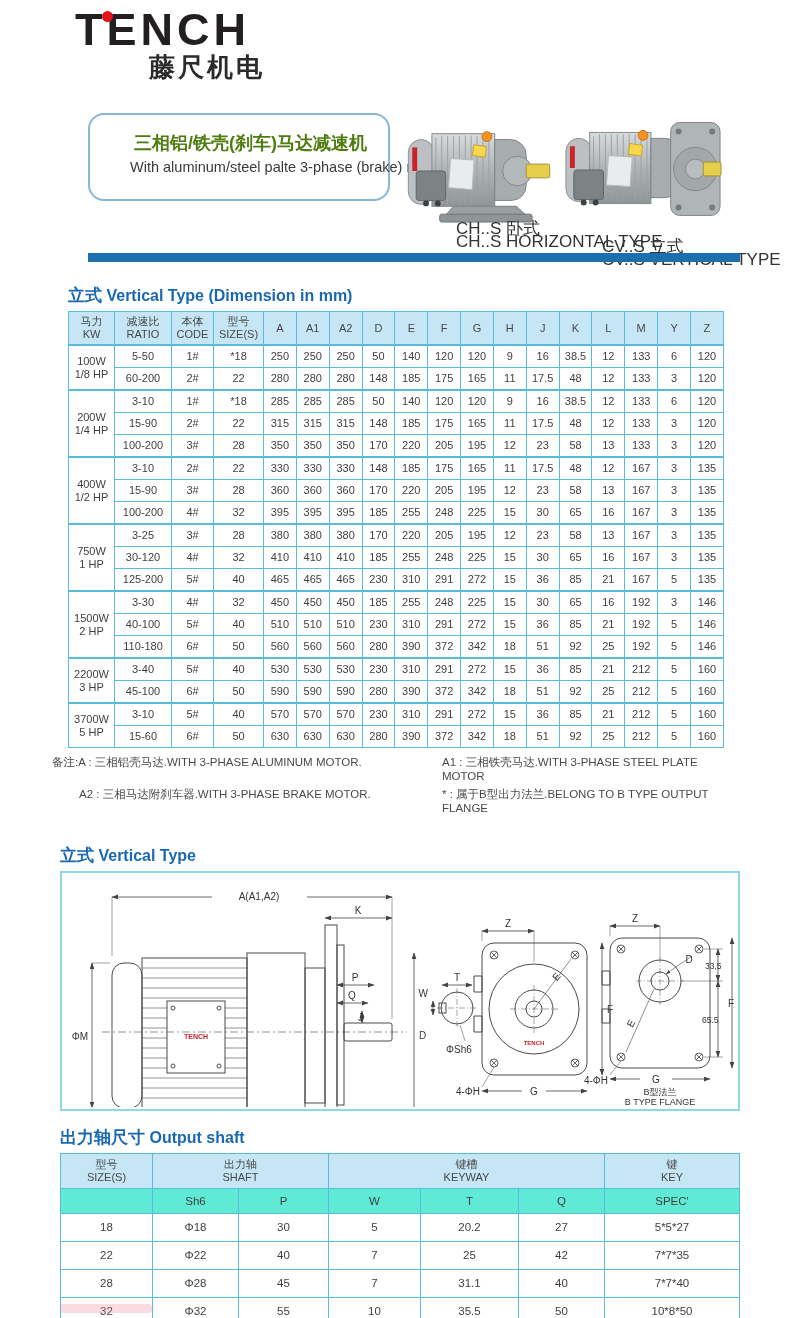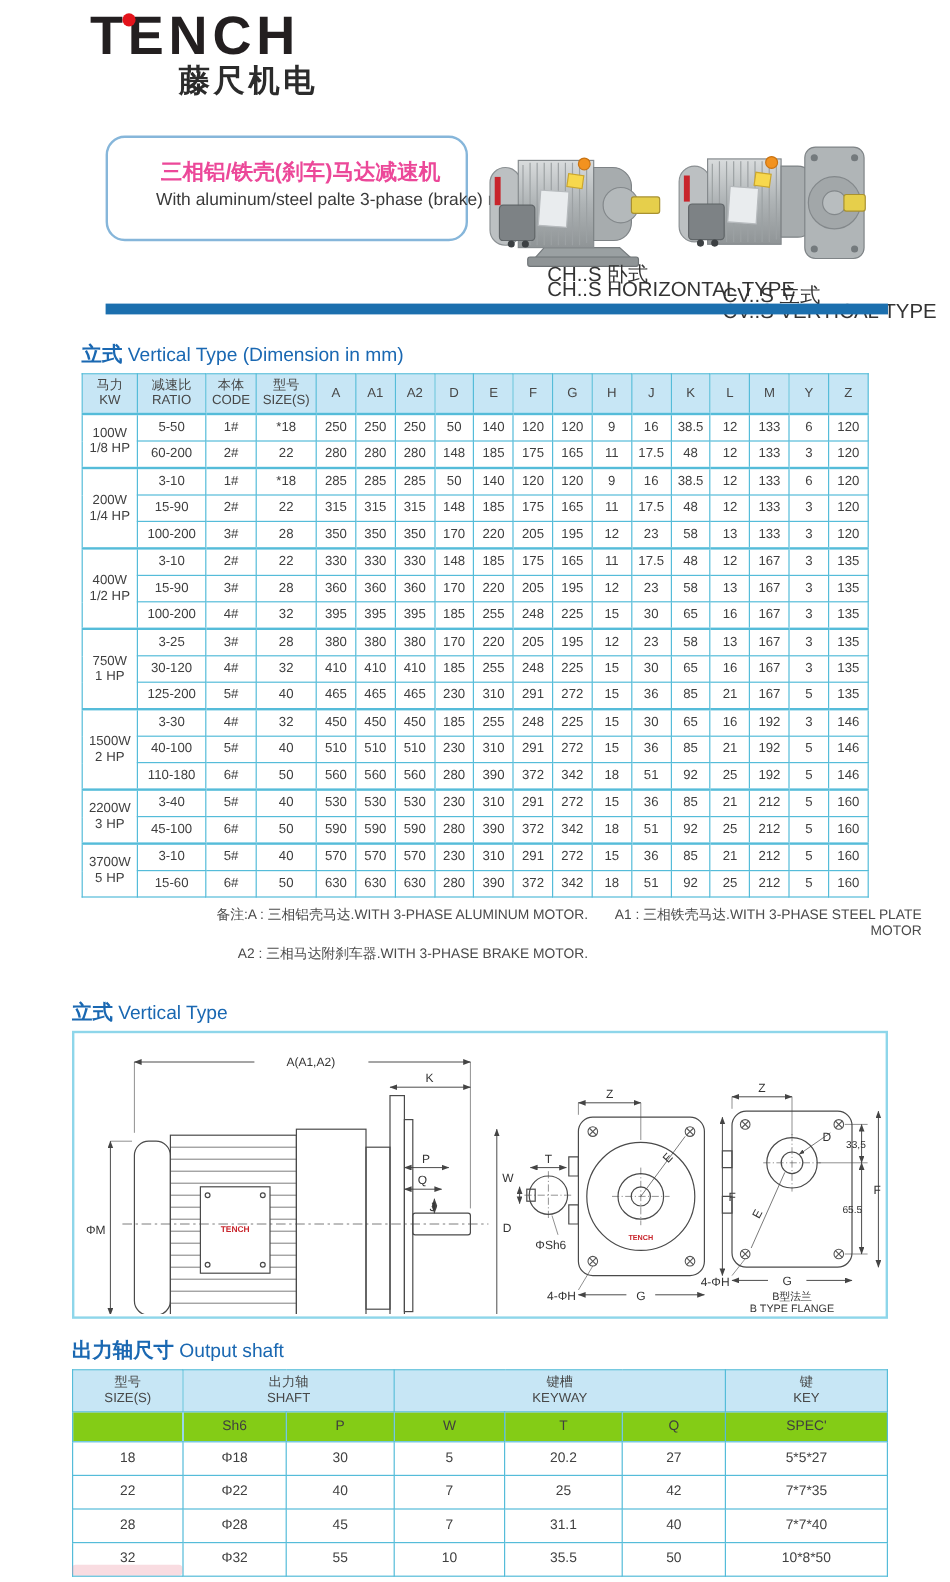--- a/index.html
+++ b/index.html
@@ -8,53 +8,53 @@
 
   
   .brand{position:absolute;left:75px;top:8px;}
   .logo-text{font-size:45px;font-weight:900;letter-spacing:4px;color:#231f20;line-height:44px;}
   .logo-dot{position:absolute;left:27px;top:3px;width:11px;height:11px;border-radius:50%;background:#e3131b;}
   .logo-sub{margin-left:74px;font-size:26px;font-weight:bold;letter-spacing:3px;color:#2b2b2b;line-height:30px;}
 
   
   .hero-box{position:absolute;left:88px;top:113px;width:298px;height:84px;
             border:2px solid #86b6da;border-radius:16px;}
-  .hero-cn{margin:16px 0 4px 44px;font-size:18px;font-weight:bold;color:#ec4899;white-space:nowrap;}
+  .hero-cn{margin:16px 0 4px 44px;font-size:18px;font-weight:bold;color:#4d7c0f;white-space:nowrap;}
   .hero-en{margin-left:40px;font-size:14.5px;color:#3a3a3a;white-space:nowrap;}
   .motor{position:absolute;}
   .motor-cap{position:absolute;font-size:17px;color:#333;line-height:13px;}
   .bluebar{position:absolute;left:88px;top:253px;width:652px;height:9px;background:#1b6fae;}
 
   
   .content{position:absolute;left:0;top:284px;width:792px;}
   .sec-title{margin:0 0 4px 68px;font-size:16px;color:#1a68b2;}
   .sec-title .cn{font-size:17px;font-weight:bold;}
-  .sec-title .en{font-weight:normal;}
+  .sec-title .en{font-weight:bold;}
 
   table.spec{border-collapse:collapse;table-layout:fixed;padding-left:32px;}
   table.spec th,table.spec td{border:1px solid #55bcd9;text-align:center;vertical-align:middle;
       font-size:11px;color:#3f3f3f;padding:1px 0;line-height:13px;overflow:hidden;}
   #dim-table{width:656px;margin-left:68px;}
   #dim-table thead th{background:#c7e6f5;font-weight:normal;color:#474747;padding:3px 0;}
   #dim-table tbody td{height:19px;}
   #dim-table tr.grp td{border-top-width:2px;}
   #dim-table td.pw{line-height:13px;}
 
-  .notes{margin:7px 0 0 100px;width:668px;font-size:11.5px;color:#4a4a4a;text-align:right;}
+  .notes{margin:7px 0 0 52px;width:668px;font-size:11.5px;color:#4a4a4a;}
   .notes .nrow{display:grid;grid-template-columns:390px 1fr;margin-bottom:5px;}
   .notes .nrow .r2l{padding-left:27px;}
 
   .diag-title{margin-top:30px;margin-left:60px;}
   .diag-box{margin:4px 0 0 60px;width:676px;height:236px;border:2px solid #8ed6ea;background:#fff;}
   .diag-box svg{display:block;}
 
   .shaft-title{margin-top:15px;margin-left:60px;}
   #shaft-table{width:680px;margin-left:60px;}
   #shaft-table thead th{background:#c7e6f5;font-weight:normal;color:#474747;padding:4px 0;}
-  #shaft-table tr.subhead td{height:22px;background:#84cc16;}
+  #shaft-table tr.subhead td{height:22px;background:#5eead4;}
   #shaft-table tbody td{height:25px;font-size:11.5px;}
   .artifact{position:absolute;left:60px;top:1304px;width:92px;height:9px;border-radius:3px;
             background:rgba(233,128,148,0.28);}
 
   text{font-family:"Liberation Sans","DejaVu Sans",sans-serif;}
 </style>
 </head>
 <body>
 
 <div class="page">
@@ -552,20 +552,21 @@
         </tbody>
     </table>
 
     <div class="notes">
       <div class="nrow">
         <span>备注:A : 三相铝壳马达.WITH 3-PHASE ALUMINUM MOTOR.</span>
         <span>A1 : 三相铁壳马达.WITH 3-PHASE STEEL PLATE MOTOR</span>
       </div>
       <div class="nrow">
         <span class="r2l">A2 : 三相马达附刹车器.WITH 3-PHASE BRAKE MOTOR.</span>
+        <span>* : 属于B型出力法兰.BELONG TO B TYPE OUTPUT FLANGE</span>
       </div>
     </div>
 
     <div class="sec-title diag-title">
       <span class="cn">立式</span>
       <span class="en">Vertical Type</span>
     </div>
     <div class="diag-box">
       <svg viewBox="0 0 676 234" width="676" height="234">
         <defs>

